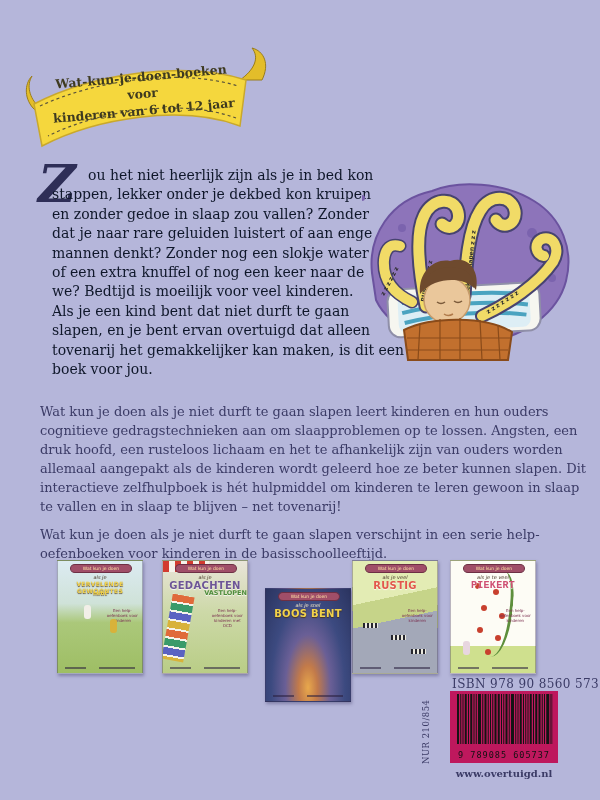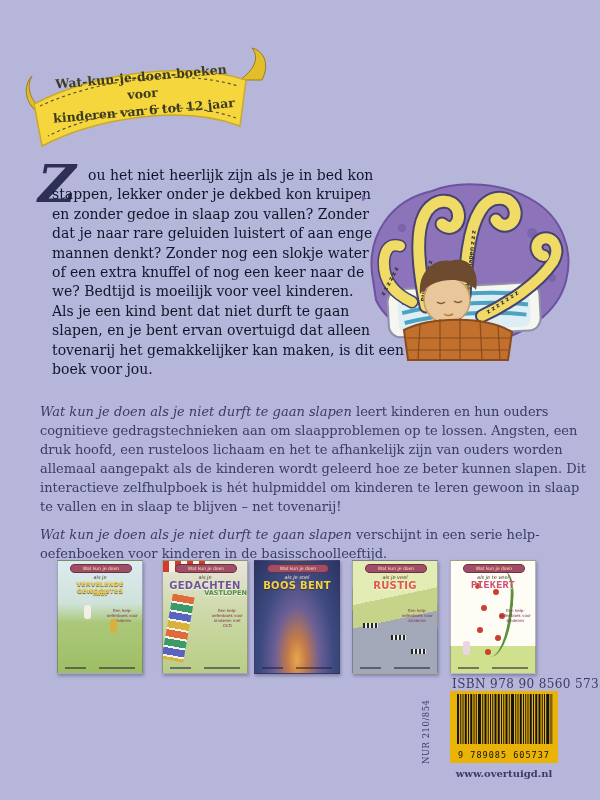--- a/index.html
+++ b/index.html
@@ -15,21 +15,21 @@
   
   .dropcap{position:absolute;left:38px;top:158px;font-size:52px;line-height:52px;
            font-weight:bold;font-style:italic;color:#2e2e57;}
   .intro{position:absolute;left:52px;top:166px;width:400px;
          color:#0f172a;font-weight:normal;font-size:14px;line-height:19.4px;
          white-space:pre-line;text-indent:36px;}
 
   
   .para{position:absolute;left:40px;color:#3b3b66;font-size:13px;line-height:19px;
         white-space:pre-line;width:548px;}
-  .para .lead{font-style:italic;}
+  .para .lead{}
   .para2{top:389px;}
   .para3{top:512px;}
 
   
   .illu{position:absolute;left:362px;top:178px;width:215px;height:185px;}
 
   
   .cover{position:absolute;top:560px;width:84px;height:112px;border:1px solid rgba(60,50,90,.35);
          box-shadow:1px 2px 3px rgba(40,35,80,.35);overflow:hidden;font-family:"DejaVu Sans",sans-serif;}
   .cover-banner{position:absolute;left:14%;top:3px;width:72%;background:#a04e68;border-radius:5px/50%;
@@ -52,42 +52,42 @@
   .c1{left:57px;background:linear-gradient(180deg,#dcebf2 0%,#cfe2d8 38%,#abc87a 55%,#9ebe64 100%);}
   .c1 .cover-title{color:#f2d24a;font-size:6px;}
   .c2{left:162px;background:linear-gradient(180deg,#e9e4d9 0%,#cdd9a8 45%,#b9cd86 100%);}
   .c2 .cover-title{color:#6d5596;text-shadow:0 1px 1px rgba(255,255,255,.8);}
   .c2 .cover-title2{color:#4e8c3a;text-shadow:0 1px 1px rgba(255,255,255,.8);text-align:right;}
   .c2 .awning{position:absolute;left:0;top:0;width:55%;height:11px;
       background:repeating-linear-gradient(90deg,#d23b2f 0 6px,#f5f2ea 6px 12px);}
   .c2 .candy{position:absolute;left:4px;top:34px;width:22px;height:66px;transform:rotate(10deg);
       background:repeating-linear-gradient(180deg,#e06a3a 0 7px,#f5f2ea 7px 9px,#3a9a6a 9px 16px,
                  #f5f2ea 16px 18px,#5a62c2 18px 25px,#f5f2ea 25px 27px,#d8b23a 27px 34px,#f5f2ea 34px 36px);}
-  .c3{left:254px;background:radial-gradient(ellipse at 50% 88%,#e8a84c 0%,#c27a4a 16%,#6a5f96 38%,#3c4a80 62%,#2b3460 100%);}
+  .c3{left:265px;background:radial-gradient(ellipse at 50% 88%,#e8a84c 0%,#c27a4a 16%,#6a5f96 38%,#3c4a80 62%,#2b3460 100%);margin-top:28px;}
   .c3 .cover-pre{color:#f0e6c4;}
   .c3 .cover-title{color:#f2d24b;}
   .c4{left:352px;background:linear-gradient(168deg,#e3ecb4 0 34%,#c6d489 34% 52%,#a3a8b8 52% 100%);}
   .c4 .cover-title{color:#e2574b;text-shadow:0 1px 1px rgba(255,255,255,.85);}
   .c4 .hurdle{position:absolute;width:15px;height:5px;
       background:repeating-linear-gradient(90deg,#26262e 0 2px,#eceadf 2px 4px);}
   .c4 .h1{left:10px;top:62px;} .c4 .h2{left:38px;top:74px;} .c4 .h3{left:58px;top:88px;}
   .c5{left:450px;background:linear-gradient(180deg,#fdfcf5 0 76%,#cfe08e 76% 100%);}
   .c5 .cover-title{color:#cf4f72;text-shadow:0 1px 1px rgba(255,255,255,.8);font-family:Liberation Mono, monospace;}
   .c5 .vine{position:absolute;left:30px;top:10px;width:28px;height:86px;
       border-right:3px solid #5e8f3c;border-radius:50% 40% 60% 50%;transform:rotate(6deg);}
   .c5 .tomatoes{position:absolute;left:24px;top:22px;width:6px;height:6px;border-radius:50%;background:#c8402e;
       box-shadow:18px 6px 0 #c8402e,6px 22px 0 #c8402e,24px 30px 0 #c8402e,2px 44px 0 #c8402e,
                  20px 52px 0 #c8402e,10px 66px 0 #c8402e;}
   .girl{position:absolute;width:7px;height:14px;border-radius:3px;}
   .c1 .g1{left:26px;top:44px;background:#f2efe8;} .c1 .g2{left:52px;top:58px;background:#d8b23a;}
   .c5 .g1{left:12px;top:80px;background:#e8d6e0;}
 
   
   .isbn-label{position:absolute;left:452px;top:677px;font-size:12px;letter-spacing:.4px;color:#3b3b66;}
-  .barcode-box{position:absolute;left:450px;top:691px;width:108px;height:72px;background:#eab308;}
+  .barcode-box{position:absolute;left:450px;top:691px;width:108px;height:72px;background:#be185d;}
   .barcode-box svg{position:absolute;left:5px;top:3px;}
   .barcode-digits{position:absolute;left:0;bottom:3px;width:100%;text-align:center;
                   font-family:"DejaVu Sans Mono",monospace;font-size:8.5px;letter-spacing:1px;color:#111;}
   .nur{position:absolute;left:421px;top:697px;width:14px;height:70px;
        writing-mode:vertical-rl;transform:rotate(180deg);
        font-size:8.5px;letter-spacing:.5px;color:#3b3b66;text-align:center;}
   .website{position:absolute;left:450px;top:768px;width:108px;text-align:center;
            font-size:10px;font-weight:bold;color:#3b3b66;}
 
   

